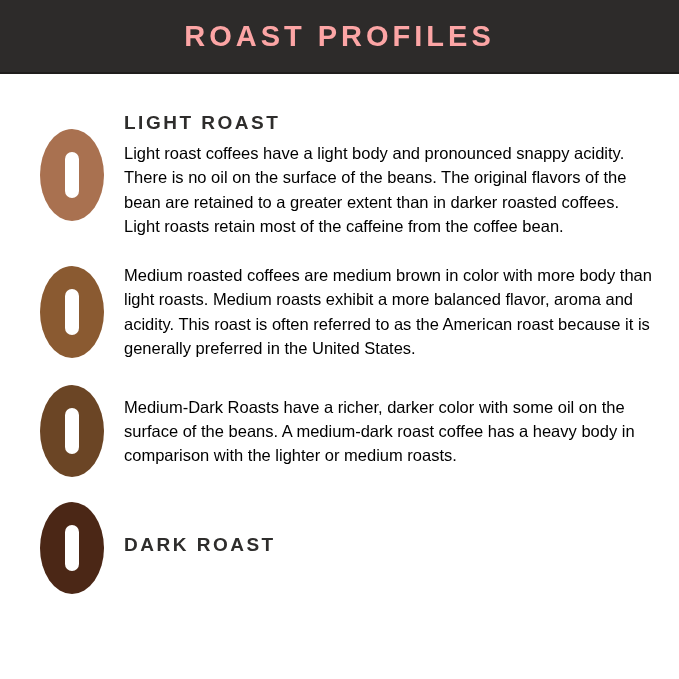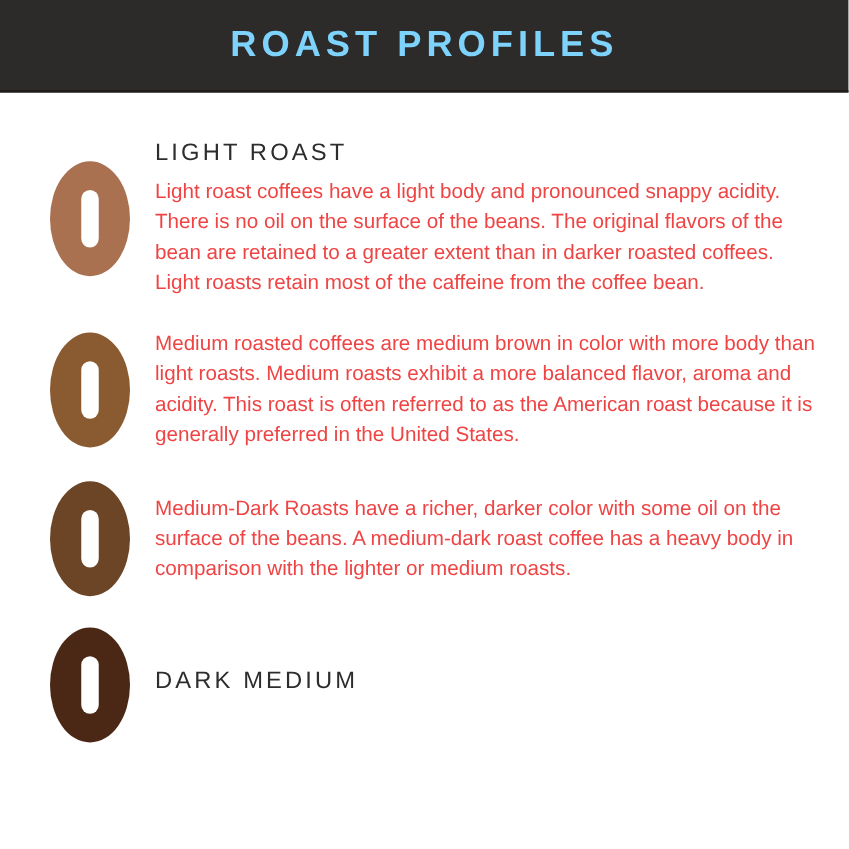--- a/index.html
+++ b/index.html
@@ -15,21 +15,21 @@
   }
   .header-bar {
     height: 74px;
     width: 100%;
     display: flex;
     align-items: center;
     justify-content: center;
     border-bottom: 2px solid #1f1d1c;
   }
   .header-title {
-    color: #7dd3fc;
+    color: #fca5a5;
     font-size: 29px;
     font-weight: 800;
     letter-spacing: 4px;
     text-transform: uppercase;
   }
   .content {
     padding: 38px 24px 0 40px;
   }
   .roast-section {
     display: flex;
@@ -60,29 +60,29 @@
     height: 46px;
     border-radius: 8px;
     background: #ffffff;
   }
   .text-col {
     flex: 1 1 auto;
     max-width: 552px;
   }
   .section-title {
     font-size: 19px;
-    font-weight: 400;
+    font-weight: 700;
     letter-spacing: 2.5px;
     color: #2e2d2c;
     margin-bottom: 7px;
   }
   .section-desc {
     font-size: 16.5px;
     line-height: 1.47;
-    color: #ef4444;
+    color: #000000;
     font-weight: 400;
   }
 </style>
 </head>
 <body>
 
 <div class="page">
 
   <div class="header-bar" style="background: rgb(45, 43, 42);">
     <div class="header-title">ROAST PROFILES</div>
@@ -124,18 +124,18 @@
       </div>
     </div>
 
     <div class="roast-section last">
       <div class="bean-col">
         <div class="bean" style="background: rgb(75, 39, 22);">
           <div class="bean-slit"></div>
         </div>
       </div>
       <div class="text-col">
-        <div class="section-title">DARK MEDIUM</div>
+        <div class="section-title">DARK ROAST</div>
       </div>
     </div>
 
   </div>
 </div>
 
 </body></html>

